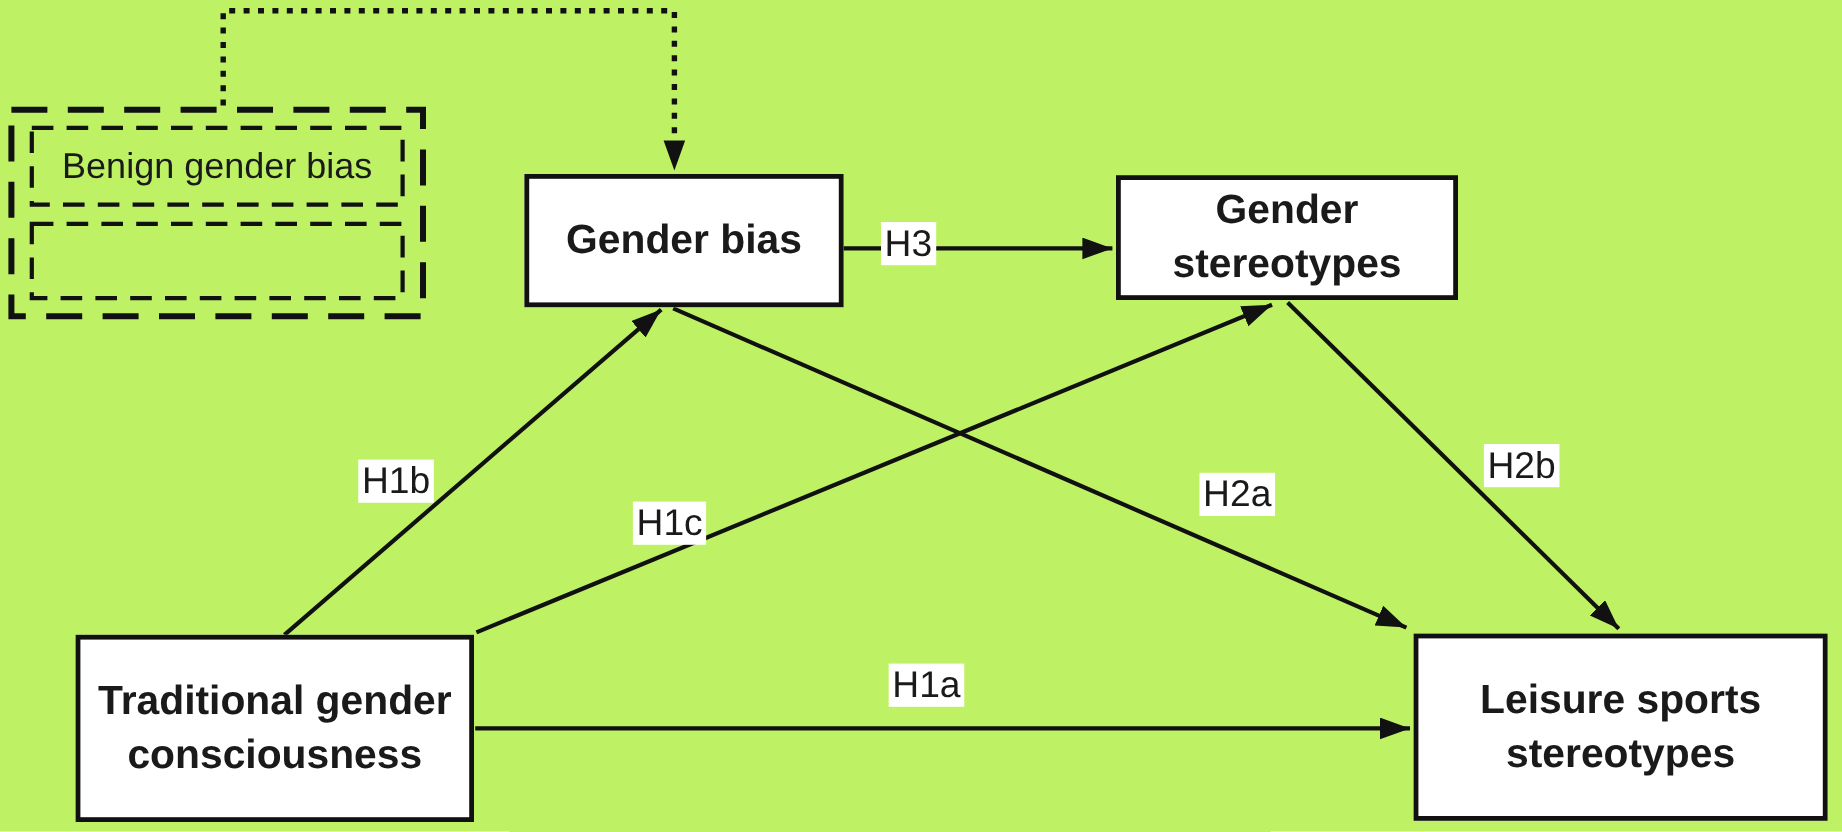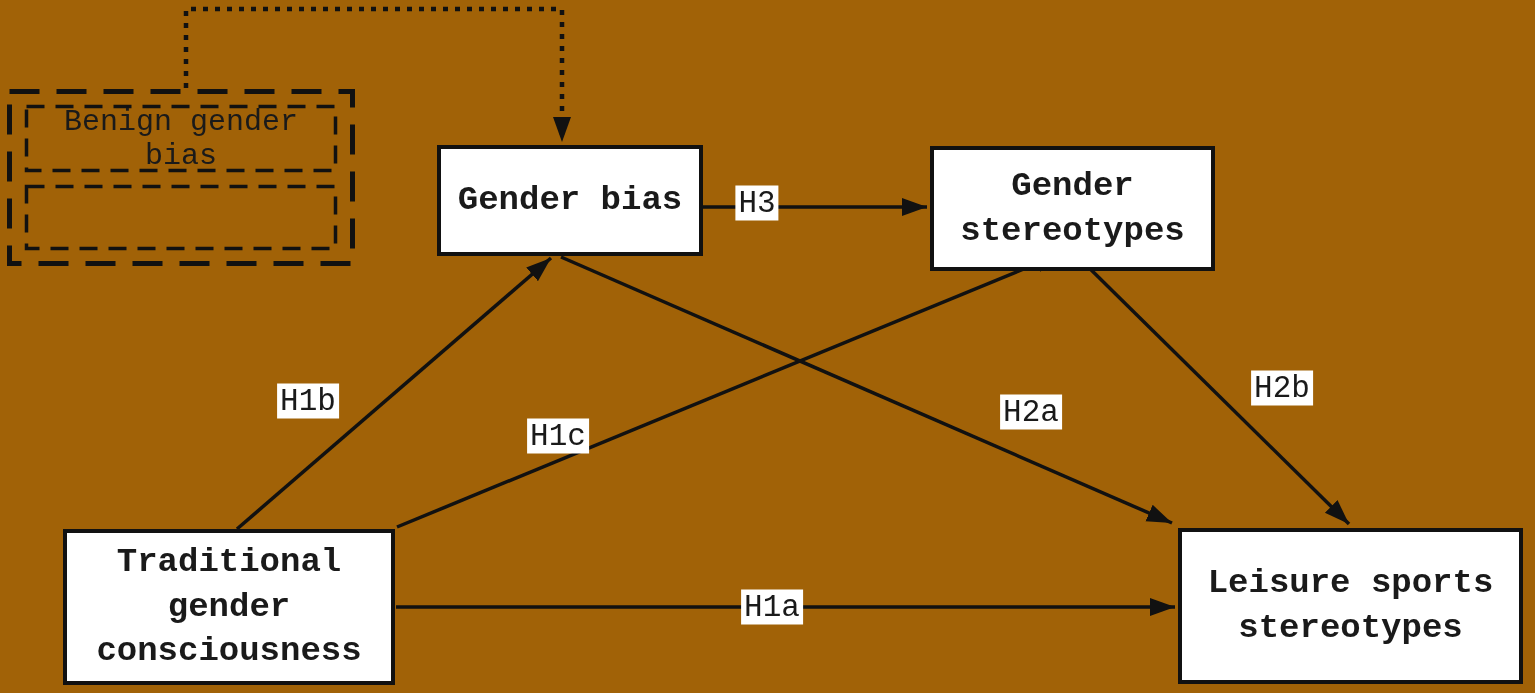--- a/index.html
+++ b/index.html
@@ -1,20 +1,20 @@
 <!DOCTYPE html>
 <html><head>
 <meta charset="utf-8">
 <style>
   html,body{margin:0;padding:0;background:#ffffff;}
   .canvas{
     position:relative;
     width:1535px;height:693px;
-    background:#a16207;
-    font-family:Liberation Mono, monospace;
+    background:#bef264;
+    font-family:Liberation Sans, sans-serif;
     color:#1a1a1a;
     overflow:hidden;
   }
   .layer{position:absolute;left:0;top:0;width:1535px;height:693px;}
   .node{
     position:absolute;
     display:flex;align-items:center;justify-content:center;
     text-align:center;
     box-sizing:border-box;
     background:#ffffff;
@@ -27,42 +27,42 @@
     color:#1a1a1a;
   }
   .node.ghost{
     background:transparent;
     font-weight:400;
     font-size:30px;
     color:#1a1a1a;
   }
   
   .n-gender-bias{left:437px;top:145px;width:266px;height:111px;}
-  .n-gender-stereotypes{left:930px;top:146px;width:285px;height:125px;padding:0 20px;}
+  .n-gender-stereotypes{left:930px;top:146px;width:285px;height:104px;padding:0 20px;}
   .n-traditional{left:63px;top:529px;width:332px;height:156px;padding:0 4px;}
   .n-leisure{left:1178px;top:528px;width:345px;height:156px;padding:0 4px;}
   
   .n-benign{left:25px;top:105px;width:312px;height:67px;}
   .n-hostile{left:25px;top:185px;width:312px;height:65px;}
   .edge-label{
     position:absolute;
     transform:translate(-50%,-50%);
     font-size:31px;
     font-weight:400;
     color:#1a1a1a;
     white-space:nowrap;
     background:#ffffff;
     padding:0 3px;
   }
   .el-h3{left:757px;top:171px;margin-top:32px;}
-  .el-h1b{left:308px;top:401px;}
+  .el-h1b{left:330px;top:401px;}
   .el-h1c{left:558px;top:436px;}
   .el-h2a{left:1031px;top:412px;}
-  .el-h2b{left:1268px;top:388px;margin-left:14px;}
-  .el-h1a{left:772px;top:571px;margin-top:36px;}
+  .el-h2b{left:1268px;top:388px;}
+  .el-h1a{left:772px;top:571px;}
   svg .wire{stroke:#111111;stroke-width:3.5;fill:none;}
   svg .dotted{stroke:#111111;stroke-width:4.5;fill:none;stroke-dasharray:5 7;}
   svg .dashrect{stroke:#111111;fill:none;}
 </style>
 </head>
 <body>
 
 <div class="canvas">
 
   <svg class="layer" width="1535" height="693" viewBox="0 0 1535 693" xmlns="http://www.w3.org/2000/svg">

